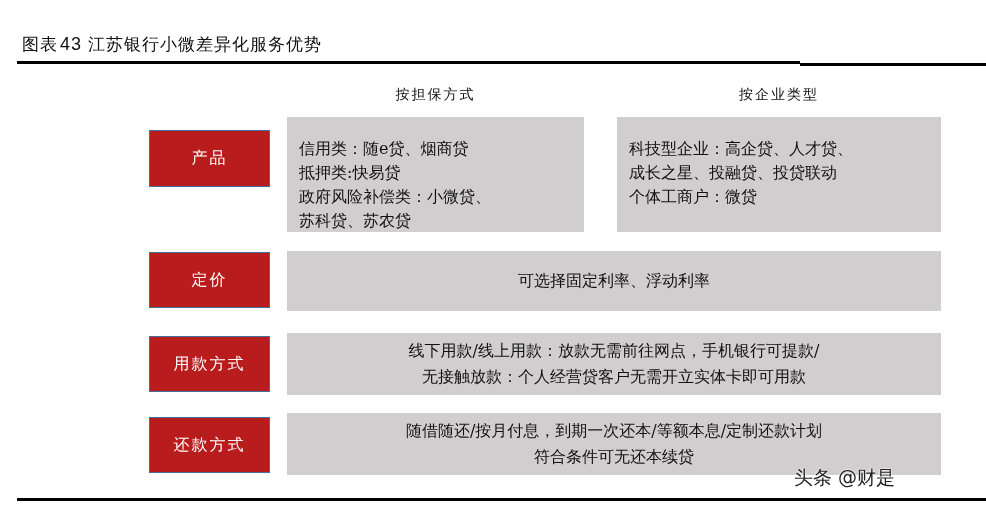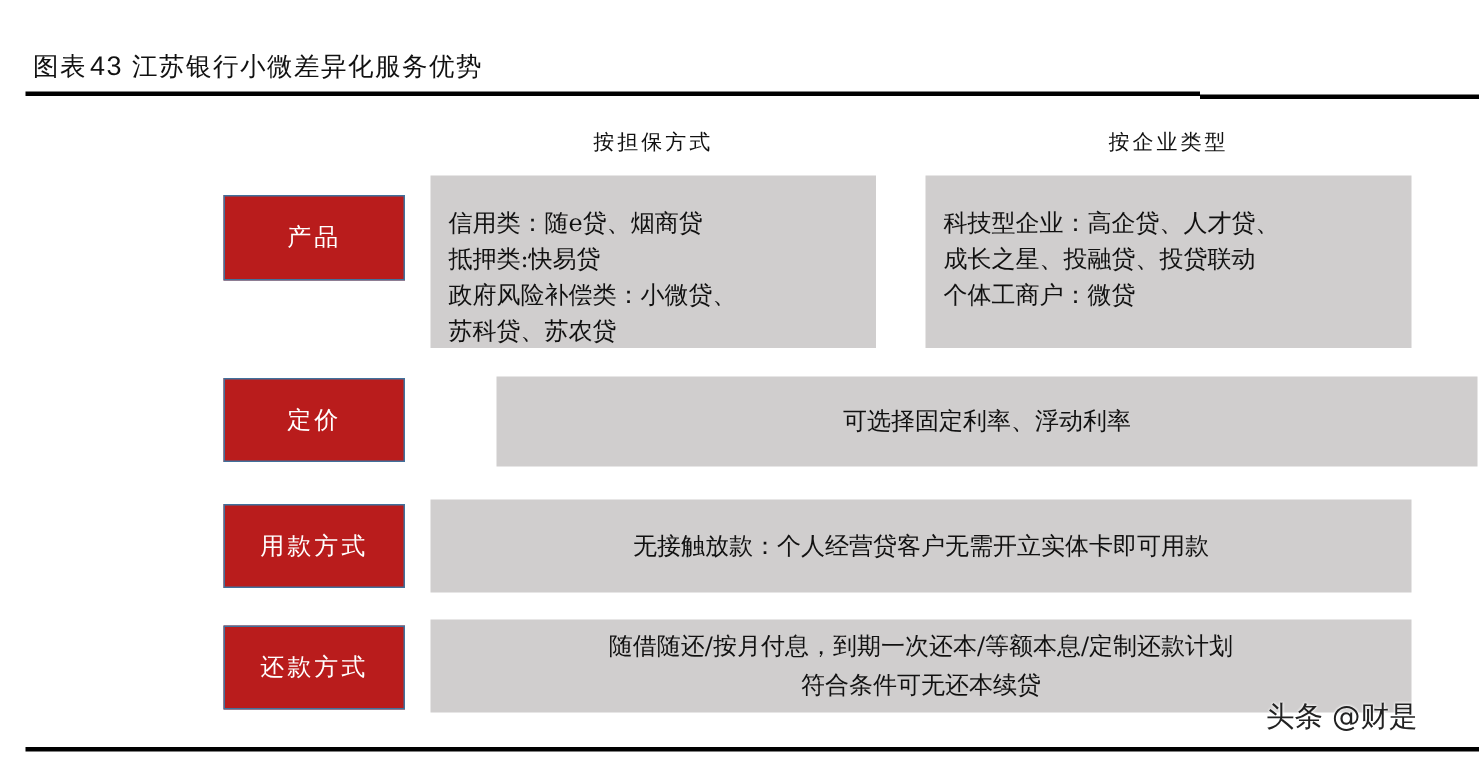--- a/index.html
+++ b/index.html
@@ -35,21 +35,21 @@
     position: absolute; background: #D0CECE; box-sizing: border-box;
     font-size: 16px; line-height: 24px;
   }
   .gray.left { padding: 20px 0 0 12px; }
   .gray.center {
     display: flex; flex-direction: column; align-items: center; justify-content: center;
     text-align: center; line-height: 26px;
   }
   .gray .line { white-space: nowrap; display: block; }
   .watermark {
-    position: absolute; left: 844px; top: 465px;
+    position: absolute; left: 794px; top: 465px;
     font-family: "DejaVu Sans", "Liberation Sans", sans-serif;
     font-size: 19px; color: #222; white-space: nowrap;
     text-shadow: 0 0 2px #fff, 0 0 2px #fff;
   }
 </style>
 </head>
 <body>
 
 <div class="title">
   <span>图表</span><span class="num">43</span><span>江苏银行小微差异化服务优势</span>
@@ -71,28 +71,29 @@
 </div>
 <div class="gray left" style="left:617px; top:117px; width:324px; height:115px;">
   <span class="line">科技型企业：高企贷、人才贷、</span>
   <span class="line">成长之星、投融贷、投贷联动</span>
   <span class="line">个体工商户：微贷</span>
 </div>
 
 <div class="blue" style="top:252px; height:56px;">
   <span>定价</span>
 </div>
-<div class="gray center" style="left:287px; top:251px; width:654px; height:60px;margin-left:44px;">
+<div class="gray center" style="left:287px; top:251px; width:654px; height:60px;">
   <span class="line">可选择固定利率、浮动利率</span>
 </div>
 
 <div class="blue" style="top:336px; height:56px;">
   <span>用款方式</span>
 </div>
 <div class="gray center" style="left:287px; top:333px; width:654px; height:62px;">
+  <span class="line">线下用款/线上用款：放款无需前往网点，手机银行可提款/</span>
   <span class="line">无接触放款：个人经营贷客户无需开立实体卡即可用款</span>
 </div>
 
 <div class="blue" style="top:417px; height:56px;">
   <span>还款方式</span>
 </div>
 <div class="gray center" style="left:287px; top:413px; width:654px; height:62px;">
   <span class="line">随借随还/按月付息，到期一次还本/等额本息/定制还款计划</span>
   <span class="line">符合条件可无还本续贷</span>
 </div>

